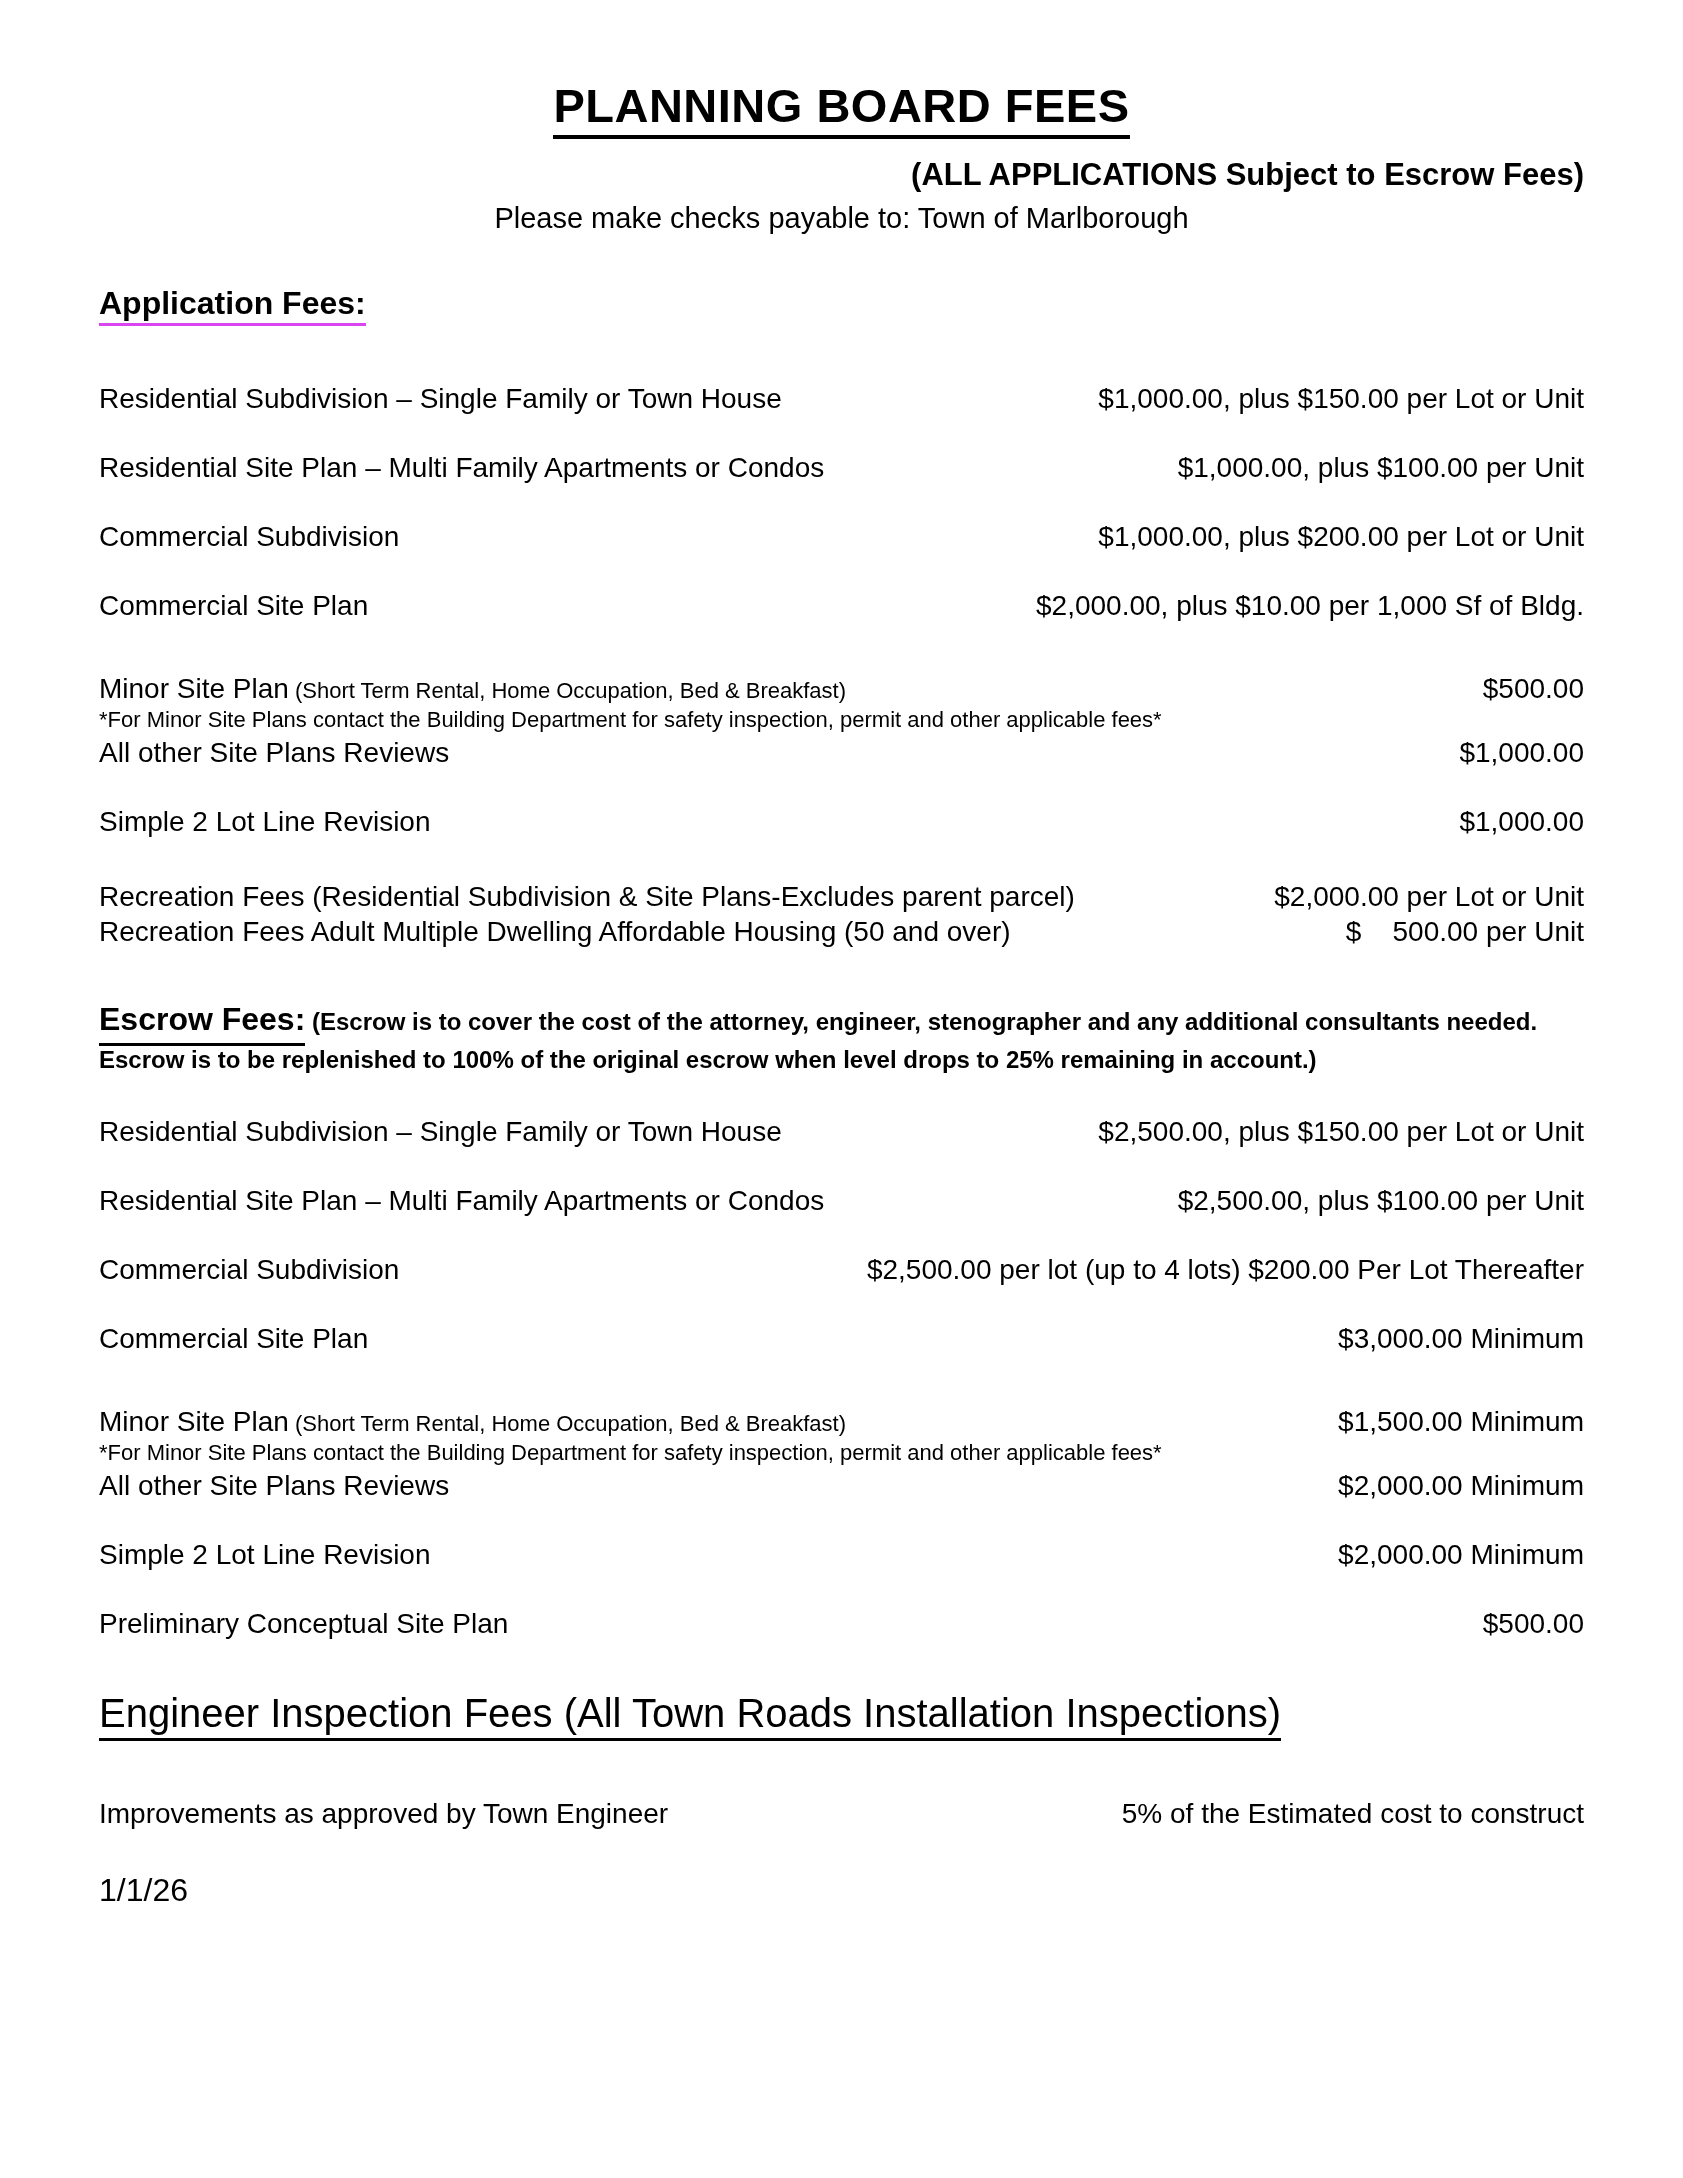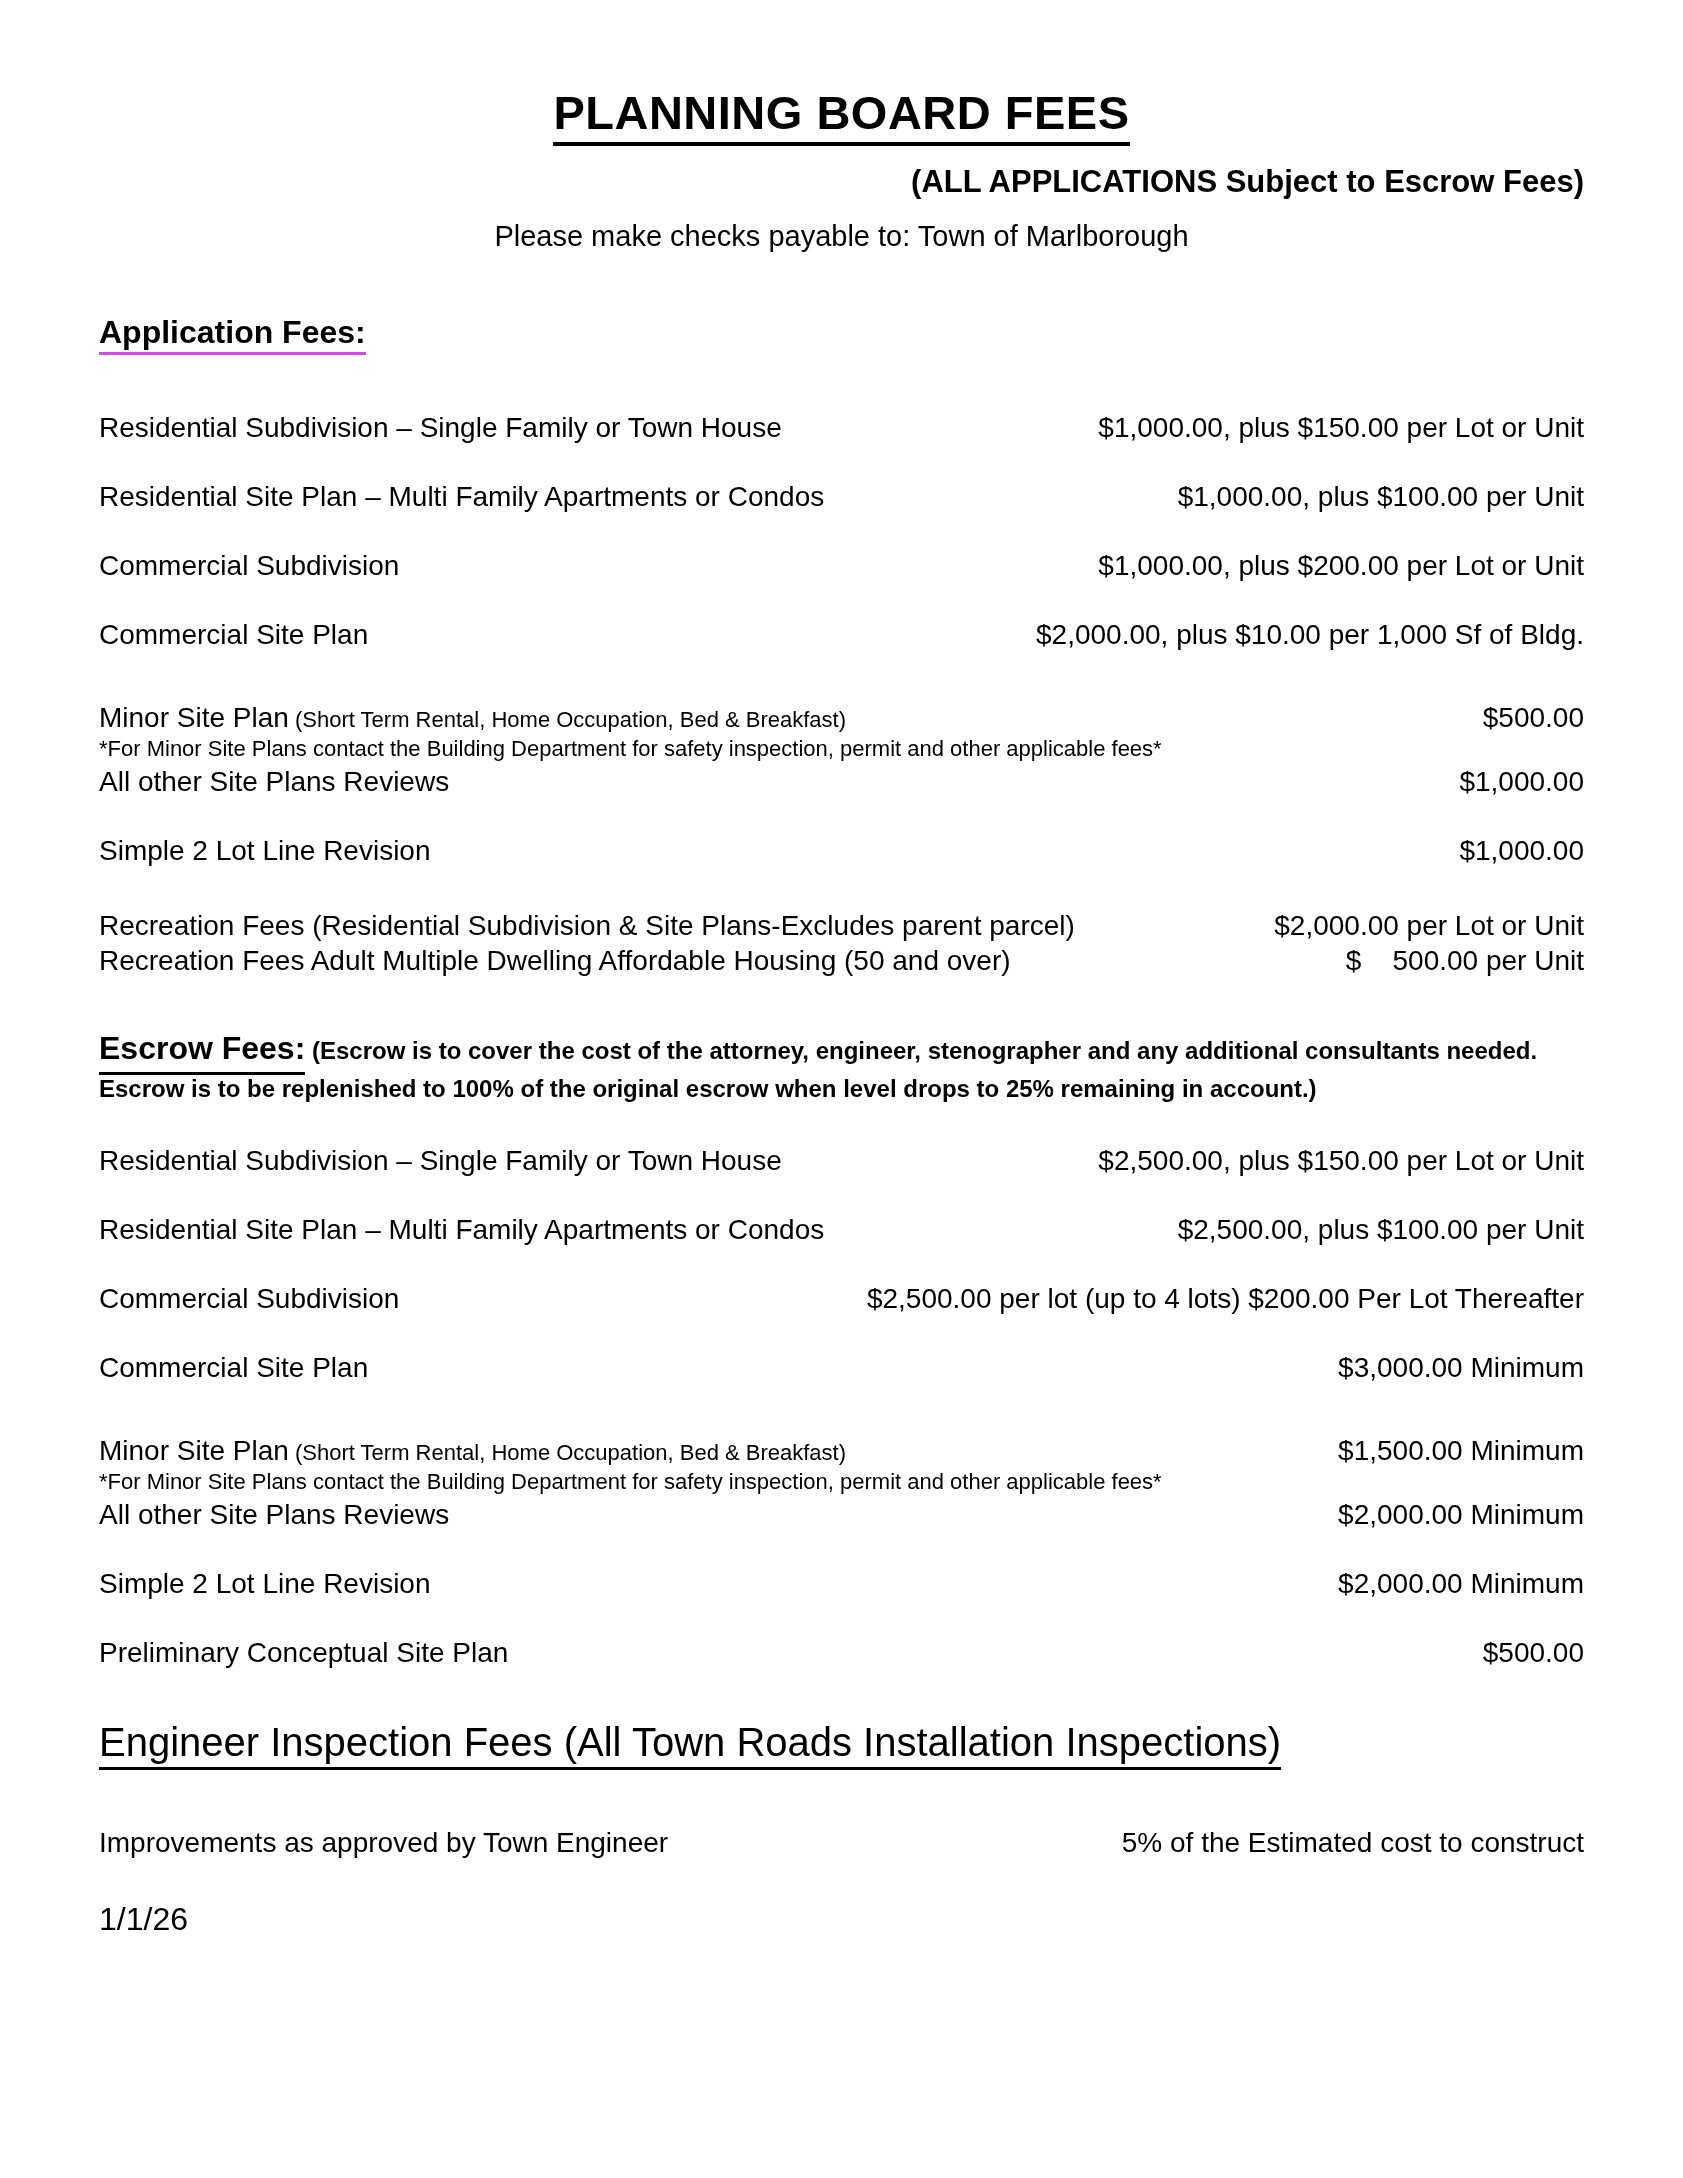--- a/index.html
+++ b/index.html
@@ -19,21 +19,21 @@
     position: relative;
     width: 1683px;
     height: 2178px;
     box-sizing: border-box;
     padding: 0;
     overflow: hidden;
   }
   .content {
     position: absolute;
     left: 99px;
-    top: 8px;
+    top: 1px;
     width: 1485px;
   }
 
   
   .doc-header { text-align: center; }
   .doc-title {
     font-size: 47px;
     font-weight: bold;
     letter-spacing: 0.5px;
     margin: 0;
@@ -49,21 +49,21 @@
     font-size: 31px;
     font-weight: bold;
     margin: 0;
     padding-top: 18px;
     line-height: 1.15;
     text-align: right;
   }
   .doc-note {
     font-size: 29px;
     font-weight: normal;
-    margin: 11px;
+    margin: 0;
     padding-top: 10px;
     line-height: 1.15;
   }
 
   
   .section-heading {
     font-size: 32px;
     font-weight: bold;
     line-height: 1.2;
   }

